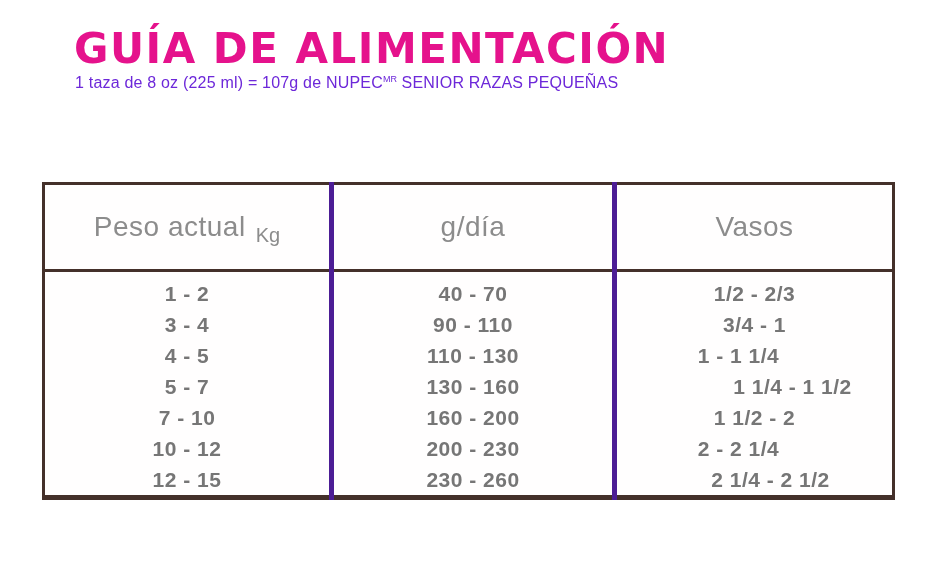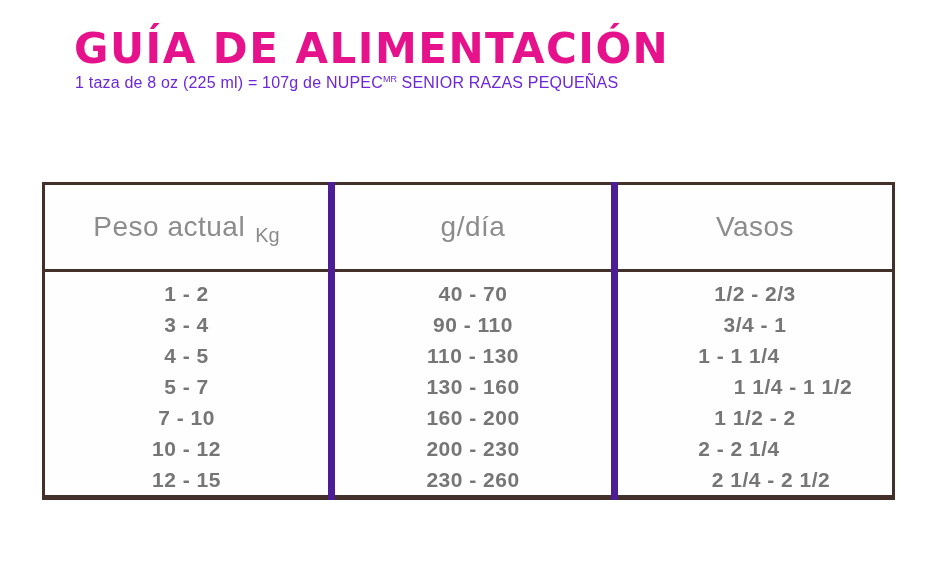--- a/index.html
+++ b/index.html
@@ -57,21 +57,21 @@
     font-weight: 400;
     color: #8c8c8c;
     letter-spacing: 0.5px;
     text-align: center;
     vertical-align: middle;
     border-bottom: 3px solid #44302a;
     padding: 0;
   }
   .guide-table .col-a,
   .guide-table .col-b {
-    border-right: 7px solid #4c1d95;
+    border-right: 5px solid #4c1d95;
   }
   .guide-table .unit {
     font-size: 20px;
     position: relative;
     top: 6px;
     margin-left: 10px;
     letter-spacing: 0;
   }
   .guide-table tbody td {
     height: 31px;

